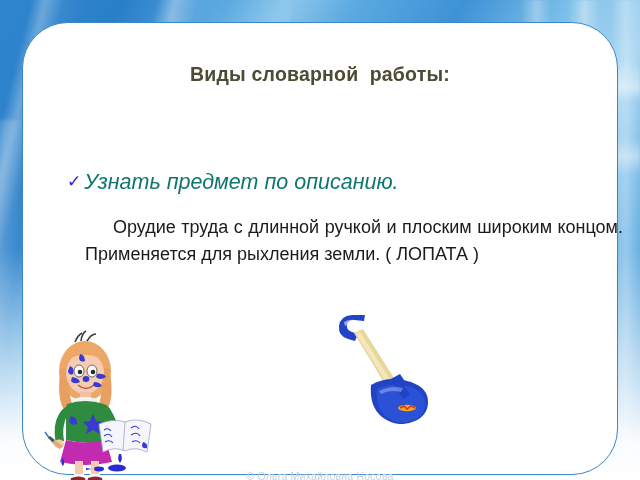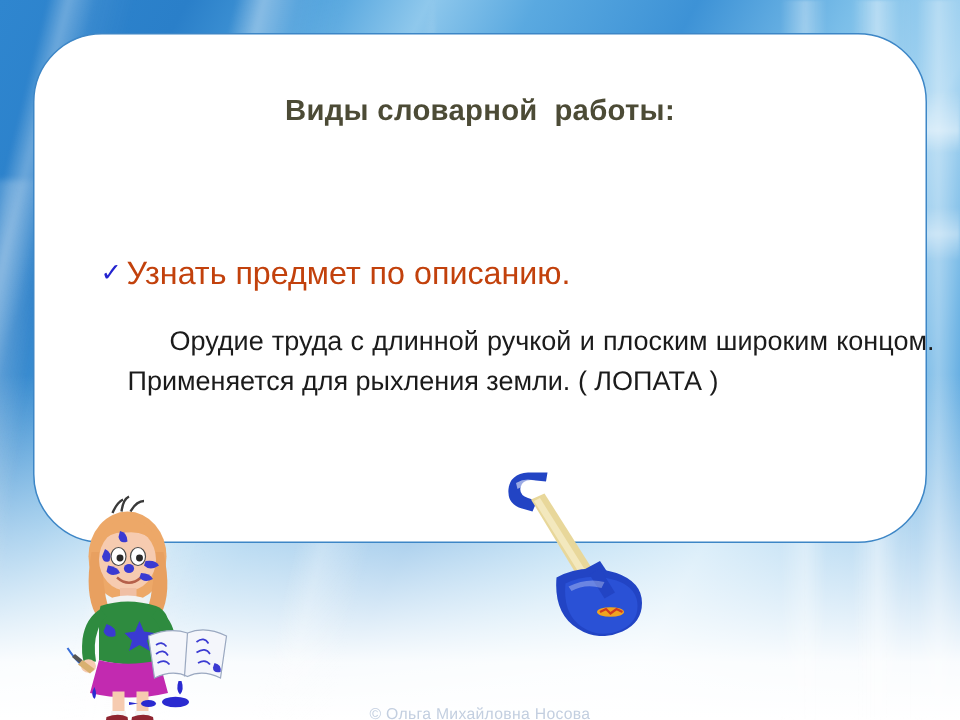--- a/index.html
+++ b/index.html
@@ -111,21 +111,21 @@
         rgba(255,255,255,0.00) 76%);
     filter: blur(1.2px);
   }
 
   
   .card {
     position: absolute;
     left: 22px;
     top: 22px;
     width: 596px;
-    height: 340px;
+    height: 453px;
     background: #ffffff;
     border: 1.6px solid #3d86c6;
     border-radius: 46px;
     box-sizing: border-box;
   }
 
   
   .title {
     position: absolute;
     left: 0;
@@ -149,21 +149,22 @@
     gap: 3px;
   }
   .bullet-check {
     font-size: 17px;
     color: #2323cf;
     line-height: 1;
     transform: translateY(-2px);
   }
   .bullet-text {
     font-size: 21.5px;
-    color: #c2410c;
+    font-style: italic;
+    color: #0f766e;
     white-space: nowrap;
   }
 
   
   .body-para {
     position: absolute;
     left: 62px;
     top: 191px;
     width: 538px;
     font-size: 18px;

